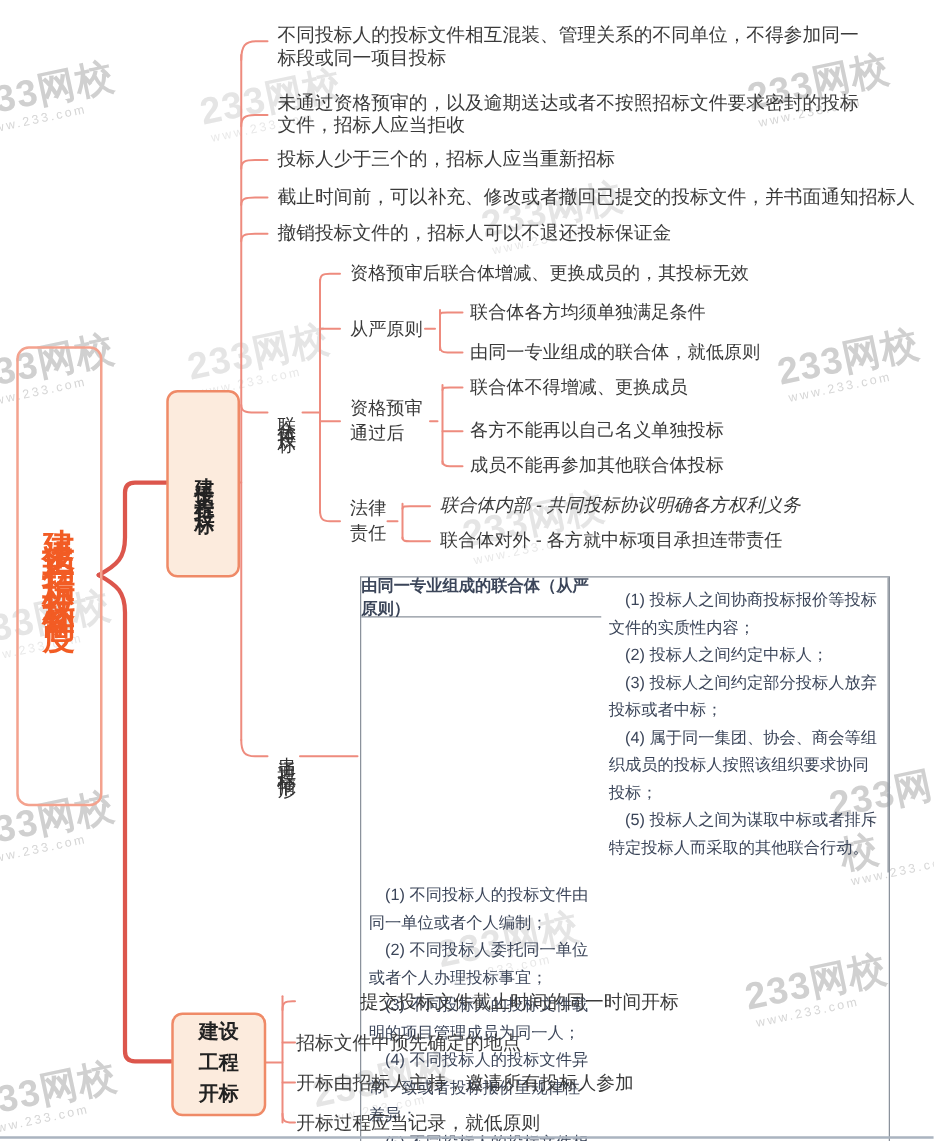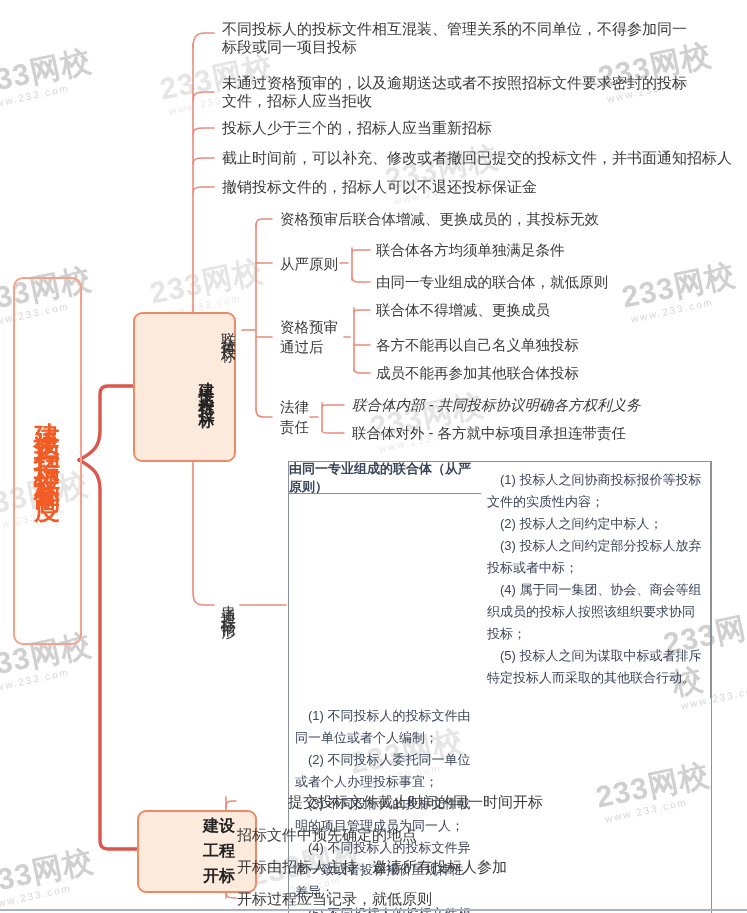--- a/index.html
+++ b/index.html
@@ -22,21 +22,21 @@
     border:2px solid #f4a28e;border-radius:10px;background:transparent;
     display:flex;align-items:center;justify-content:center;
   }
   .root-node span{
     writing-mode:vertical-rl;text-orientation:upright;
     font-size:26px;font-weight:bold;color:#f25c24;letter-spacing:8px;line-height:1;
   }
   
   .branch-box{
     z-index:2;background:#fcebdd;border:2px solid #ef8a67;border-radius:9px;
-    display:flex;align-items:center;justify-content:center;color:#222;font-weight:bold;padding-left:44px;
+    display:flex;align-items:center;justify-content:center;color:#222;font-weight:bold;
   }
   .branch-toubiao{left:133px;top:312px;width:55px;height:146px;}
   .branch-toubiao span{writing-mode:vertical-rl;text-orientation:upright;font-size:16px;letter-spacing:6px;line-height:1;}
   .branch-kaibiao{left:137px;top:810px;width:72px;height:79px;}
   .branch-kaibiao span{font-size:16px;line-height:1.55;text-align:left;}
   
   .vlabel{
     z-index:2;display:flex;align-items:center;justify-content:center;color:#333;
   }
   .vlabel span{writing-mode:vertical-rl;text-orientation:upright;font-size:15px;letter-spacing:4px;line-height:1;}

